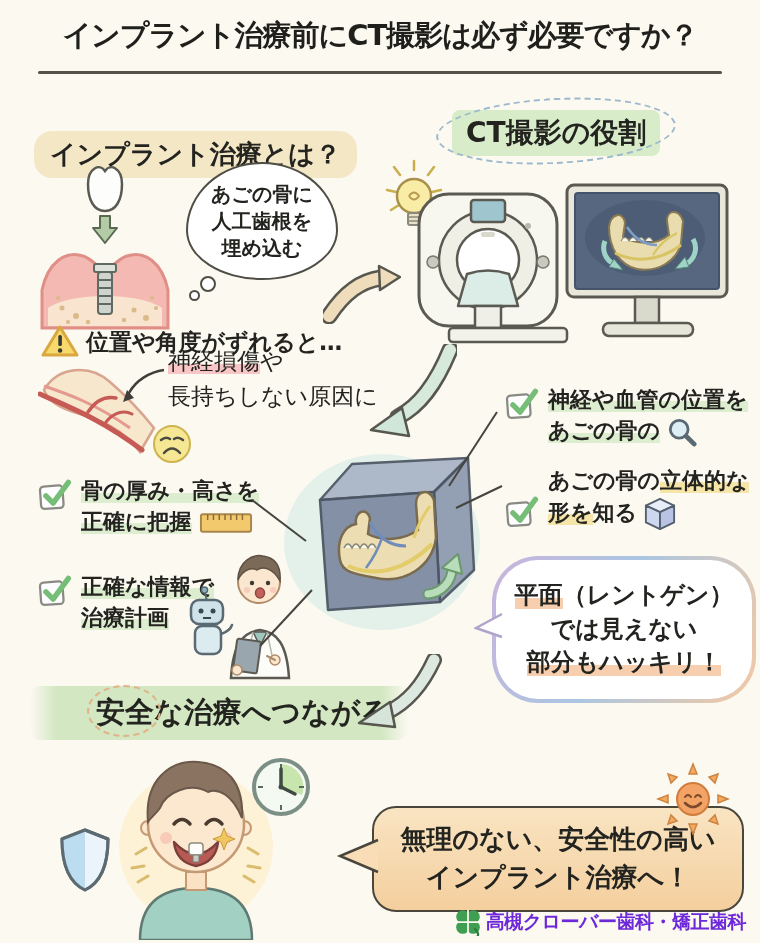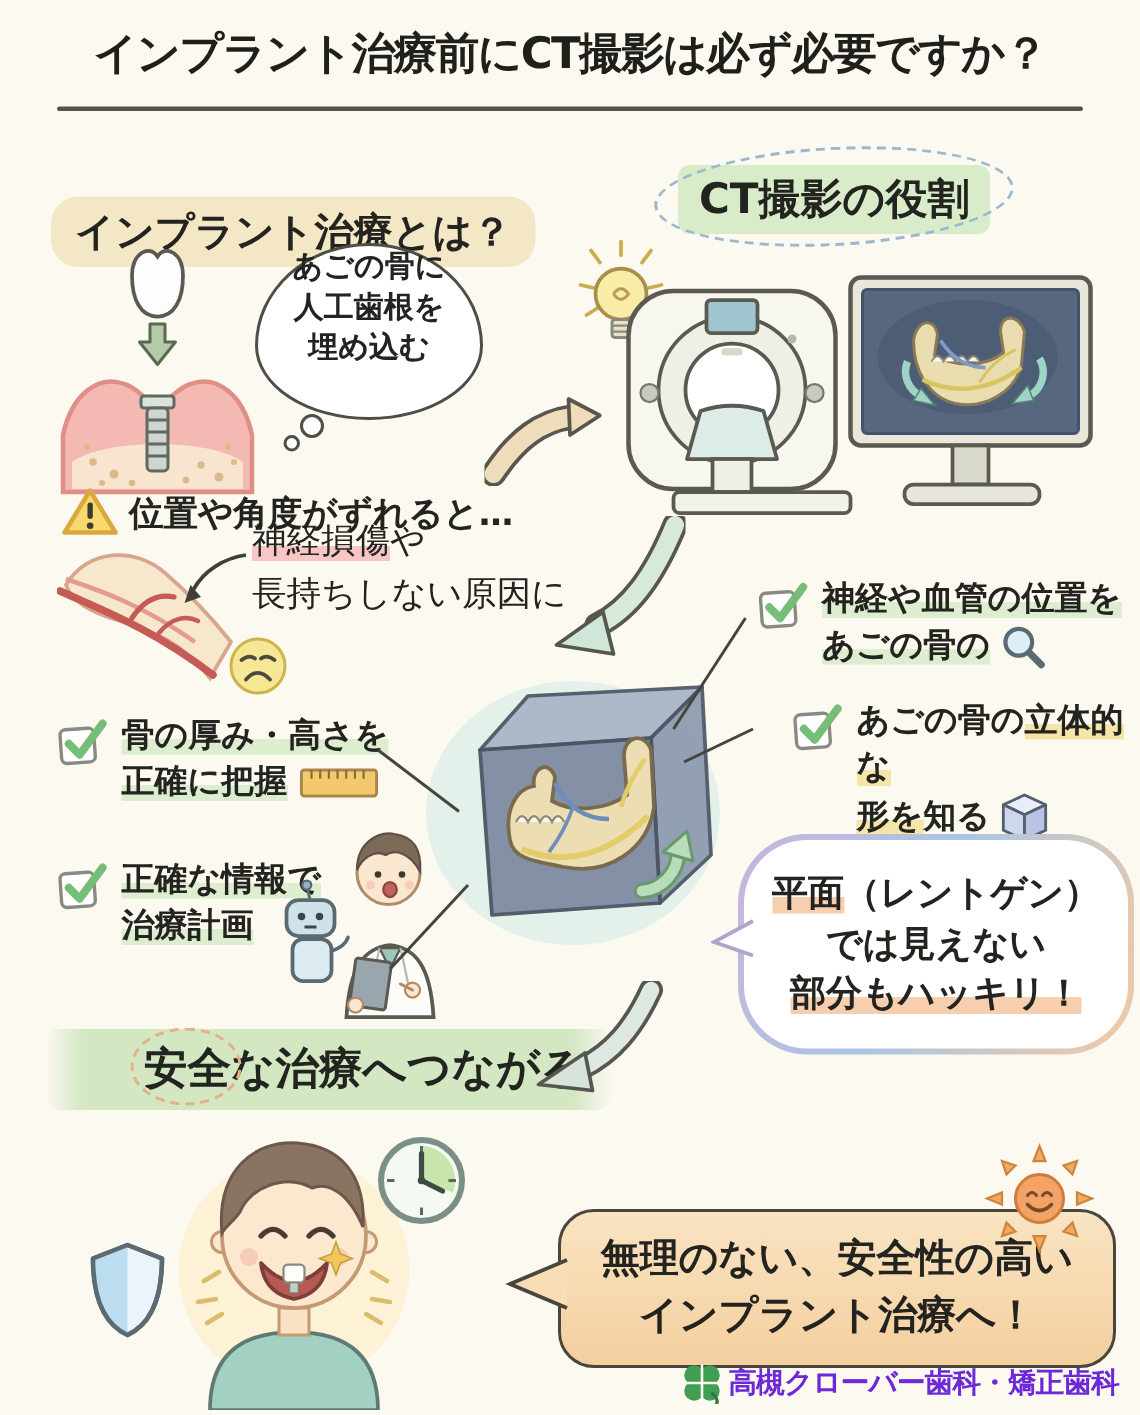--- a/index.html
+++ b/index.html
@@ -11,38 +11,38 @@
   .title-underline{left:38px;top:71px;width:684px;height:3px;background:#54524a;border-radius:2px;}
   
   .h-implant{left:34px;top:108px;font-size:26px;font-weight:800;background:#f4e7c6;padding:6px 16px;border-radius:18px;margin-top:23px;}
   .h-ct{left:452px;top:110px;font-size:28px;font-weight:800;background:#d9ecca;padding:4px 14px;border-radius:8px;}
   .oval-blue{position:absolute;left:-16px;right:-16px;top:-12px;bottom:-8px;border:2.5px dashed #9cb8cc;border-radius:50%;transform:rotate(-3deg);}
   .h-safe{left:30px;top:686px;font-size:29px;font-weight:800;padding:7px 18px;
           background:linear-gradient(90deg,rgba(210,231,194,0),#d2e7c2 7%,#d2e7c2 93%,rgba(210,231,194,0));border-radius:10px;}
   .safe-word{position:relative;display:inline-block;margin-left:48px;}
   .oval-orange{position:absolute;left:-9px;right:-7px;top:-8px;bottom:-4px;border:2.5px dashed #e2b285;border-radius:50%;}
   
-  .implant-bubble{left:170px;top:162px;width:148px;height:114px;background:#fff;border:2.5px solid #4e4e46;
-      border-radius:50% 50% 50% 50% / 58% 58% 42% 42%;display:flex;flex-direction:column;align-items:center;
+  .implant-bubble{left:186px;top:162px;width:148px;height:114px;background:#fff;border:2.5px solid #4e4e46;
+      border-radius:50% 50% 50% 50% / 58% 58% 42% 42%;display:flex;flex-direction:column;align-items:center;justify-content:center;
       font-size:20px;font-weight:800;line-height:1.35;text-align:center;}
   .tail-dot{background:#fff;border:2px solid #4e4e46;border-radius:50%;}
   .xray-rim{left:492px;top:556px;width:264px;height:147px;border-radius:46px;padding:4px;box-sizing:border-box;
       background:linear-gradient(115deg,#c9b4dc,#aac6e2 45%,#f4c9a4);}
   .xray-bubble{width:100%;height:100%;background:#fff;border-radius:42px;display:flex;flex-direction:column;
       align-items:center;justify-content:center;font-size:24px;font-weight:800;line-height:1.4;text-align:center;}
   .conclusion-bubble{left:372px;top:806px;width:368px;height:102px;background:linear-gradient(180deg,#f9e4c2,#f4cf9e);
       border:2.5px solid #4a463c;border-radius:24px;display:flex;flex-direction:column;align-items:center;justify-content:center;
       font-size:26px;font-weight:800;line-height:1.45;text-align:center;}
   
   .risk-title{left:86px;top:327px;font-size:23px;font-weight:800;}
   .risk-text{left:168px;top:344px;font-size:23px;font-weight:400;line-height:1.5;}
   .benefit{display:flex;gap:9px;align-items:flex-start;}
   .benefit .txt{font-size:22px;font-weight:800;line-height:1.4;}
   .b-right1{left:503px;top:385px;}
-  .b-right2{left:526px;top:466px;}
+  .b-right2{left:503px;top:466px;align-items:flex-end;}
   .b-left1{left:36px;top:476px;}
   .b-left2{left:36px;top:572px;}
   .hl-green{background:linear-gradient(transparent 58%,#ddedd0 58%);}
   .hl-yellow{background:linear-gradient(transparent 58%,#f6e5a8 58%);}
   .hl-pink{background:linear-gradient(transparent 62%,#f8c6c6 62%);}
   .hl-orange{background:linear-gradient(transparent 60%,#f8cfae 60%);}
   .inline-icon{display:inline-block;vertical-align:middle;margin-left:7px;}
   
   .footer{right:14px;top:908px;display:flex;align-items:center;gap:4px;}
   .footer .clinic{font-size:19px;font-weight:800;color:#6d28d9;letter-spacing:-0.5px;}

